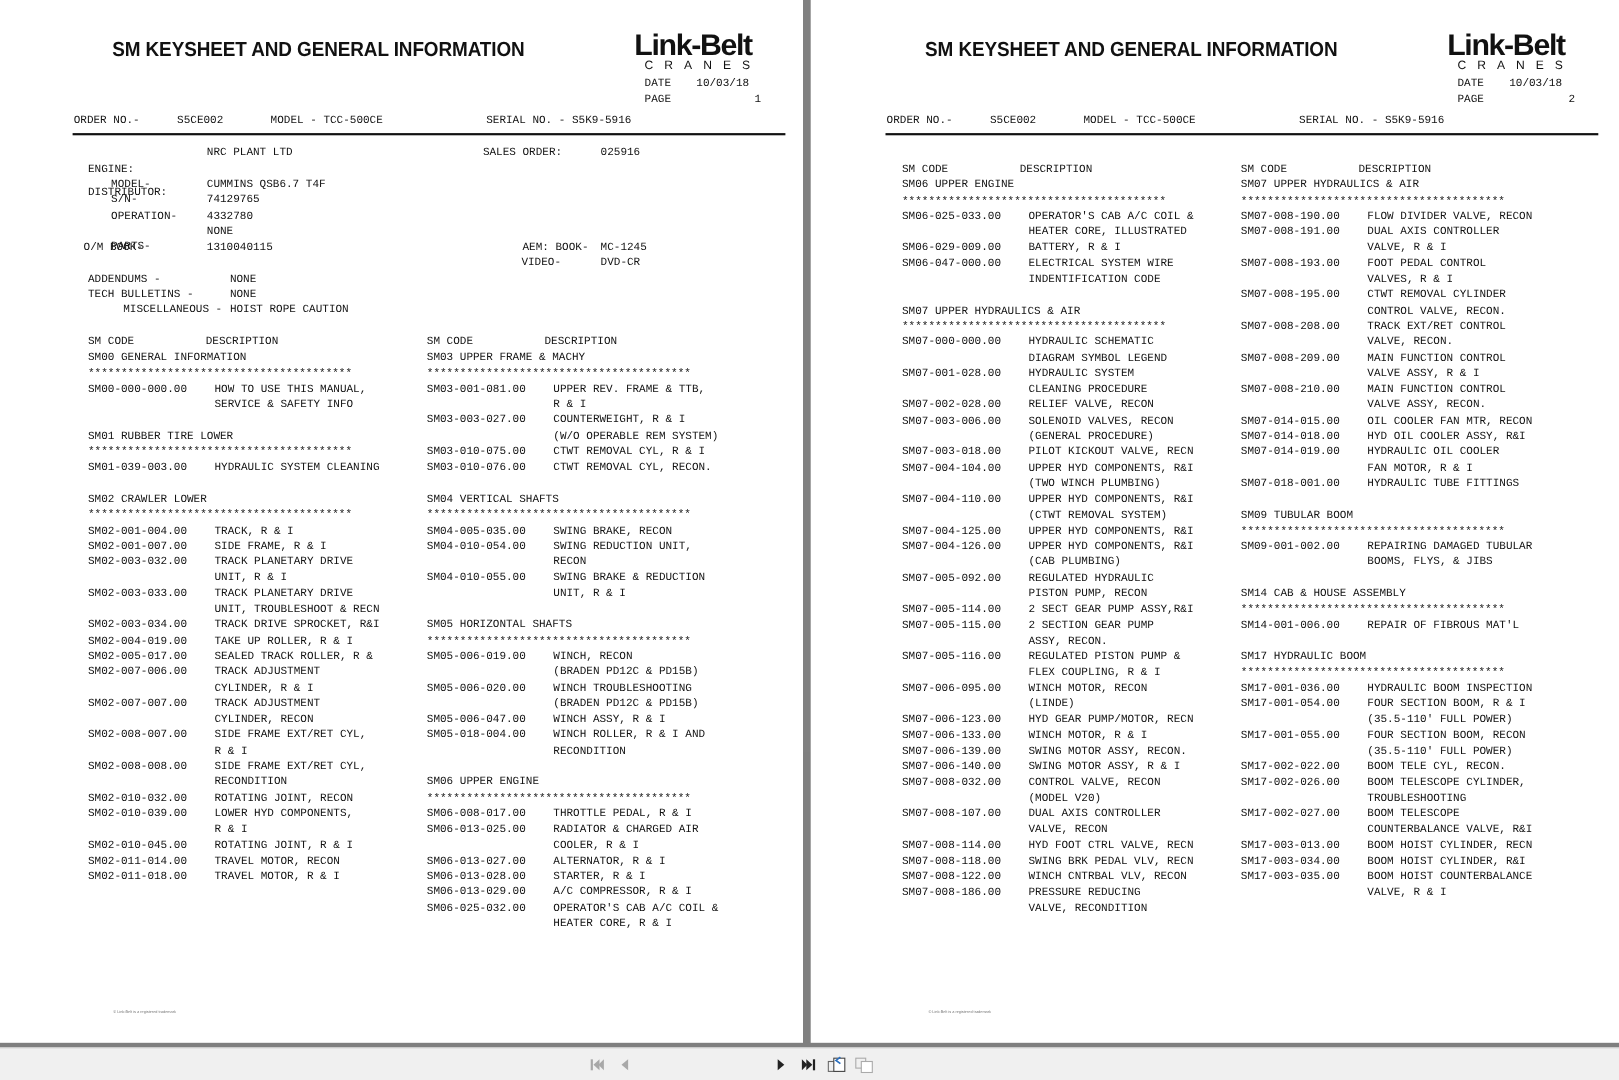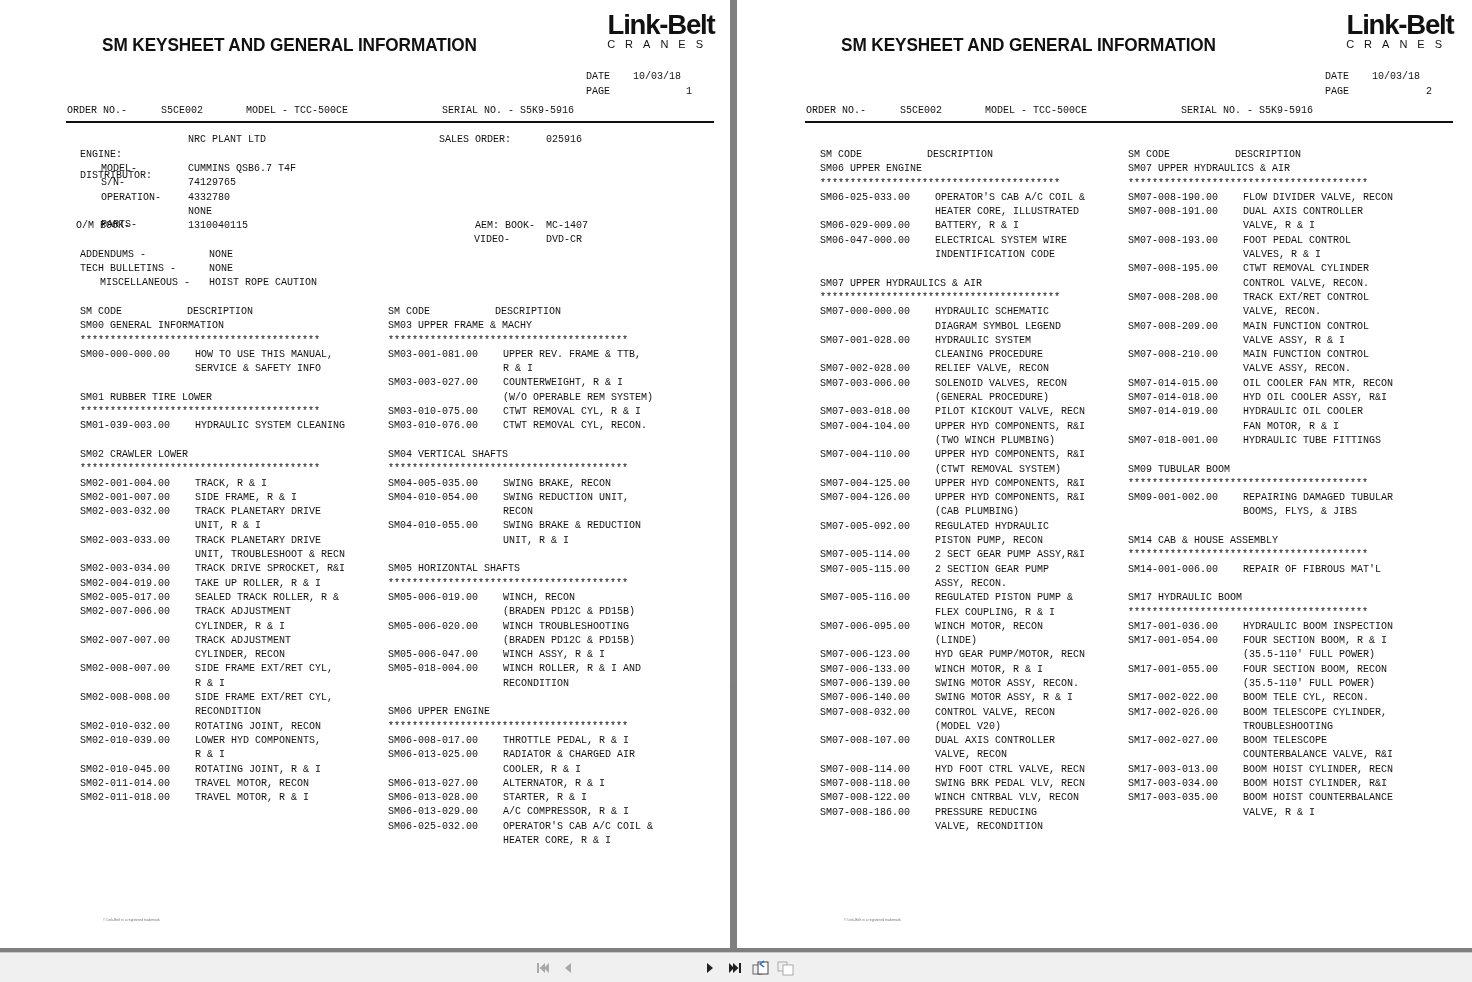--- a/index.html
+++ b/index.html
@@ -3,21 +3,21 @@
 <meta charset="utf-8">
 <style>
   * { box-sizing: border-box; margin: 0; padding: 0; }
   html, body { width: 1472px; height: 982px; overflow: hidden; background: #7f7f7f; }
   body { position: relative; font-family: "Liberation Mono", monospace; }
   .viewer { position: absolute; left: 0; top: 0; width: 1472px; height: 684px; background: #808080; }
   .page { position: absolute; top: 0; height: 948px; background: #ffffff; }
   .page.p1 { left: 0; width: 730px; }
   .page.p2 { left: 737px; width: 735px; }
   .title { position: absolute; top: 34px; font-family: "Liberation Sans", sans-serif; font-weight: bold; font-size: 18.5px; color: #111; letter-spacing: -0.1px; transform: scaleX(0.93); transform-origin: left top; white-space: nowrap; }
-  .logo { position: absolute; top: 12px; width: 135px; text-align: right; }
+  .logo { position: absolute; top: 28px; width: 135px; text-align: left; }
   .logo .lb { font-family: "Liberation Sans", sans-serif; font-weight: 900; font-size: 27px; line-height: 26px; color: #111; letter-spacing: -1.2px; transform: scaleX(1.02); }
   .logo .cr { font-family: "Liberation Sans", sans-serif; font-size: 11px; line-height: 12px; letter-spacing: 10px; color: #111; margin-left: 8px; }
   .mono { font-family: "Liberation Mono", monospace; font-size: 10px; line-height: 14.3px; color: #111; white-space: pre; }
   .abs { position: absolute; }
   .rule { position: absolute; height: 2px; background: #111; }
   .col { position: absolute; }
   .line { display: block; height: 14.3px; }
   .line .code { display: inline-block; width: 115px; }
   .line .desc { display: inline-block; }
   .stars { display: block; height: 14.3px; overflow: hidden; letter-spacing: 0px; }
@@ -57,28 +57,28 @@
     <div class="mono abs" style="left:188px; top:162px;">CUMMINS QSB6.7 T4F</div>
     <div class="mono abs" style="left:101px; top:176px;">S/N-</div>
     <div class="mono abs" style="left:188px; top:176px;">74129765</div>
     <div class="mono abs" style="left:101px; top:191px;">OPERATION-</div>
     <div class="mono abs" style="left:188px; top:191px;">4332780</div>
     <div class="mono abs" style="left:101px; top:218px;">PARTS-</div>
     <div class="mono abs" style="left:188px; top:205px;">NONE</div>
     <div class="mono abs" style="left:76px; top:219px;">O/M BOOK-</div>
     <div class="mono abs" style="left:188px; top:219px;">1310040115</div>
     <div class="mono abs" style="left:439px; top:219px;margin-left:36px;">AEM: BOOK-</div>
-    <div class="mono abs" style="left:546px; top:219px;">MC-1407</div>
+    <div class="mono abs" style="left:546px; top:219px;">MC-1245</div>
     <div class="mono abs" style="left:474px; top:233px;text-align:right;">VIDEO-</div>
     <div class="mono abs" style="left:546px; top:233px;">DVD-CR</div>
     <div class="mono abs" style="left:80px; top:248px;">ADDENDUMS -</div>
     <div class="mono abs" style="left:209px; top:248px;">NONE</div>
     <div class="mono abs" style="left:80px; top:262px;">TECH BULLETINS -</div>
     <div class="mono abs" style="left:209px; top:262px;">NONE</div>
-    <div class="mono abs" style="left:80px; top:276px;padding-left:20px;">MISCELLANEOUS -</div>
+    <div class="mono abs" style="left:92px; top:276px;padding-left:20px;">MISCELLANEOUS -</div>
     <div class="mono abs" style="left:209px; top:276px;">HOIST ROPE CAUTION</div>
 
     <div class="col mono" style="left:80px; top:305px;"><div class="line"><span class="code" style="width: 107px;">SM CODE</span><span class="desc">DESCRIPTION</span></div><div class="line">SM00 GENERAL INFORMATION</div><div class="stars">****************************************</div><div class="line"><span class="code">SM00-000-000.00</span><span class="desc">HOW TO USE THIS MANUAL,</span></div><div class="line"><span class="code"></span><span class="desc">SERVICE &amp; SAFETY INFO</span></div><div class="gap"></div><div class="line">SM01 RUBBER TIRE LOWER</div><div class="stars">****************************************</div><div class="line"><span class="code">SM01-039-003.00</span><span class="desc">HYDRAULIC SYSTEM CLEANING</span></div><div class="gap"></div><div class="line">SM02 CRAWLER LOWER</div><div class="stars">****************************************</div><div class="line"><span class="code">SM02-001-004.00</span><span class="desc">TRACK, R &amp; I</span></div><div class="line"><span class="code">SM02-001-007.00</span><span class="desc">SIDE FRAME, R &amp; I</span></div><div class="line"><span class="code">SM02-003-032.00</span><span class="desc">TRACK PLANETARY DRIVE</span></div><div class="line"><span class="code"></span><span class="desc">UNIT, R &amp; I</span></div><div class="line"><span class="code">SM02-003-033.00</span><span class="desc">TRACK PLANETARY DRIVE</span></div><div class="line"><span class="code"></span><span class="desc">UNIT, TROUBLESHOOT &amp; RECN</span></div><div class="line"><span class="code">SM02-003-034.00</span><span class="desc">TRACK DRIVE SPROCKET, R&amp;I</span></div><div class="line"><span class="code">SM02-004-019.00</span><span class="desc">TAKE UP ROLLER, R &amp; I</span></div><div class="line"><span class="code">SM02-005-017.00</span><span class="desc">SEALED TRACK ROLLER, R &amp;</span></div><div class="line"><span class="code">SM02-007-006.00</span><span class="desc">TRACK ADJUSTMENT</span></div><div class="line"><span class="code"></span><span class="desc">CYLINDER, R &amp; I</span></div><div class="line"><span class="code">SM02-007-007.00</span><span class="desc">TRACK ADJUSTMENT</span></div><div class="line"><span class="code"></span><span class="desc">CYLINDER, RECON</span></div><div class="line"><span class="code">SM02-008-007.00</span><span class="desc">SIDE FRAME EXT/RET CYL,</span></div><div class="line"><span class="code"></span><span class="desc">R &amp; I</span></div><div class="line"><span class="code">SM02-008-008.00</span><span class="desc">SIDE FRAME EXT/RET CYL,</span></div><div class="line"><span class="code"></span><span class="desc">RECONDITION</span></div><div class="line"><span class="code">SM02-010-032.00</span><span class="desc">ROTATING JOINT, RECON</span></div><div class="line"><span class="code">SM02-010-039.00</span><span class="desc">LOWER HYD COMPONENTS,</span></div><div class="line"><span class="code"></span><span class="desc">R &amp; I</span></div><div class="line"><span class="code">SM02-010-045.00</span><span class="desc">ROTATING JOINT, R &amp; I</span></div><div class="line"><span class="code">SM02-011-014.00</span><span class="desc">TRAVEL MOTOR, RECON</span></div><div class="line"><span class="code">SM02-011-018.00</span><span class="desc">TRAVEL MOTOR, R &amp; I</span></div></div>
     <div class="col mono" style="left:388px; top:305px;"><div class="line"><span class="code" style="width: 107px;">SM CODE</span><span class="desc">DESCRIPTION</span></div><div class="line">SM03 UPPER FRAME &amp; MACHY</div><div class="stars">****************************************</div><div class="line"><span class="code">SM03-001-081.00</span><span class="desc">UPPER REV. FRAME &amp; TTB,</span></div><div class="line"><span class="code"></span><span class="desc">R &amp; I</span></div><div class="line"><span class="code">SM03-003-027.00</span><span class="desc">COUNTERWEIGHT, R &amp; I</span></div><div class="line"><span class="code"></span><span class="desc">(W/O OPERABLE REM SYSTEM)</span></div><div class="line"><span class="code">SM03-010-075.00</span><span class="desc">CTWT REMOVAL CYL, R &amp; I</span></div><div class="line"><span class="code">SM03-010-076.00</span><span class="desc">CTWT REMOVAL CYL, RECON.</span></div><div class="gap"></div><div class="line">SM04 VERTICAL SHAFTS</div><div class="stars">****************************************</div><div class="line"><span class="code">SM04-005-035.00</span><span class="desc">SWING BRAKE, RECON</span></div><div class="line"><span class="code">SM04-010-054.00</span><span class="desc">SWING REDUCTION UNIT,</span></div><div class="line"><span class="code"></span><span class="desc">RECON</span></div><div class="line"><span class="code">SM04-010-055.00</span><span class="desc">SWING BRAKE &amp; REDUCTION</span></div><div class="line"><span class="code"></span><span class="desc">UNIT, R &amp; I</span></div><div class="gap"></div><div class="line">SM05 HORIZONTAL SHAFTS</div><div class="stars">****************************************</div><div class="line"><span class="code">SM05-006-019.00</span><span class="desc">WINCH, RECON</span></div><div class="line"><span class="code"></span><span class="desc">(BRADEN PD12C &amp; PD15B)</span></div><div class="line"><span class="code">SM05-006-020.00</span><span class="desc">WINCH TROUBLESHOOTING</span></div><div class="line"><span class="code"></span><span class="desc">(BRADEN PD12C &amp; PD15B)</span></div><div class="line"><span class="code">SM05-006-047.00</span><span class="desc">WINCH ASSY, R &amp; I</span></div><div class="line"><span class="code">SM05-018-004.00</span><span class="desc">WINCH ROLLER, R &amp; I AND</span></div><div class="line"><span class="code"></span><span class="desc">RECONDITION</span></div><div class="gap"></div><div class="line">SM06 UPPER ENGINE</div><div class="stars">****************************************</div><div class="line"><span class="code">SM06-008-017.00</span><span class="desc">THROTTLE PEDAL, R &amp; I</span></div><div class="line"><span class="code">SM06-013-025.00</span><span class="desc">RADIATOR &amp; CHARGED AIR</span></div><div class="line"><span class="code"></span><span class="desc">COOLER, R &amp; I</span></div><div class="line"><span class="code">SM06-013-027.00</span><span class="desc">ALTERNATOR, R &amp; I</span></div><div class="line"><span class="code">SM06-013-028.00</span><span class="desc">STARTER, R &amp; I</span></div><div class="line"><span class="code">SM06-013-029.00</span><span class="desc">A/C COMPRESSOR, R &amp; I</span></div><div class="line"><span class="code">SM06-025-032.00</span><span class="desc">OPERATOR'S CAB A/C COIL &amp;</span></div><div class="line"><span class="code"></span><span class="desc">HEATER CORE, R &amp; I</span></div></div>
 
     <div class="footnote" style="left:103px;">© Link-Belt is a registered trademark</div>
   </div>
 
   <div class="page p2">
     <div class="title" style="left:104px;">SM KEYSHEET AND GENERAL INFORMATION</div>

